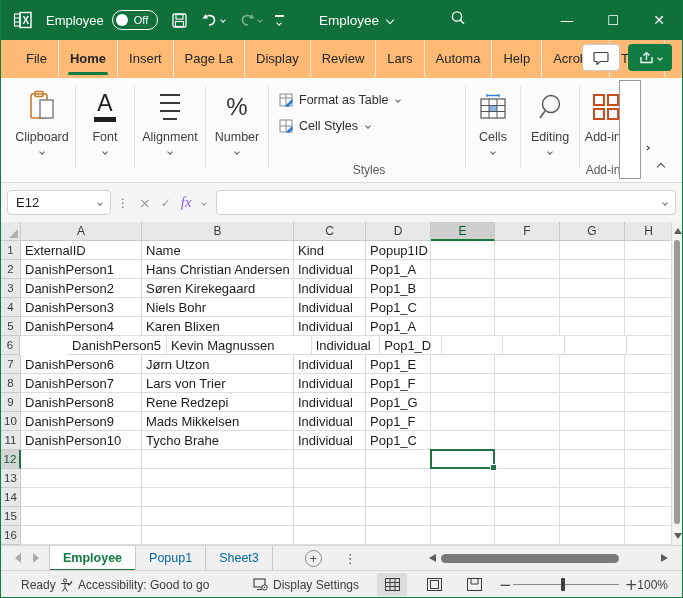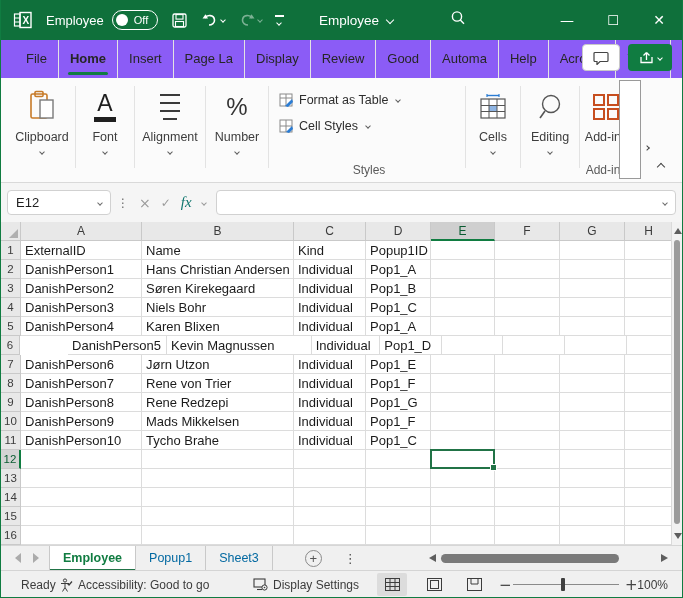--- a/index.html
+++ b/index.html
@@ -30,21 +30,21 @@
   .faded { opacity:.45; }
   .doc-title { position:absolute; left:318px; display:flex; align-items:center; gap:8px;
                font-size:13.5px; }
   .tb-search { position:absolute; left:448px; }
   .win-ctrls { position:absolute; right:0; top:0; height:40px; display:flex; }
   .win-btn { width:46px; height:40px; display:flex; align-items:center; justify-content:center;
              font-size:14px; color:#fff; cursor:pointer; font-family:"DejaVu Sans",sans-serif; }
   .qat-bar { display:inline-block; width:9px; height:1.5px; background:#fff; margin-bottom:2px; }
 
   
-  .ribbontabs { position:absolute; top:40px; left:0; width:100%; height:38px; background:#8b5cf6;
+  .ribbontabs { position:absolute; top:40px; left:0; width:100%; height:38px; background:#fdba74;
                 display:flex; align-items:center; padding-left:14px; }
   .rtab { position:relative; height:38px; line-height:38px; padding:0 11px; font-size:13px;
           color:#262626; cursor:pointer; border-right:1px solid #E3E3E3; white-space:nowrap; }
   .rtab.active { font-weight:700; }
   .rtab.active::after { content:''; position:absolute; left:9px; right:9px; bottom:3px;
                         height:3px; border-radius:2px; background:var(--green,#107C41); }
   .rtab-right { position:absolute; right:10px; top:44px; display:flex; gap:8px; }
   .comment-btn { width:38px; height:27px; background:#fff; border:1px solid #C8C8C8;
                  border-radius:4px; display:flex; align-items:center; justify-content:center; cursor:pointer; }
   .share-btn { width:44px; height:27px; background:var(--green,#107C41); border-radius:4px;
@@ -76,21 +76,21 @@
   .collapse-chev { position:absolute; right:18px; bottom:12px; color:#444; cursor:pointer; }
 
   
   .formulabar { position:absolute; top:183px; left:0; width:100%; height:39px; background:#F5F5F5;
                 display:flex; align-items:center; padding:0 6px; gap:6px; }
   .namebox { width:104px; height:25px; background:#fff; border:1px solid #D1D1D1; border-radius:4px;
              display:flex; align-items:center; padding:0 8px; font-size:13px; color:#1F1F1F; }
   .namebox .cv { margin-left:auto; color:#6E6E6E; }
   .fdots { color:#6E6E6E; font-size:12px; font-family:"DejaVu Sans",sans-serif; }
   .fbtns { display:flex; align-items:center; gap:10px; padding:0 4px; color:#9A9A9A; }
-  .fx { font-family:"Liberation Serif",serif; font-style:italic; font-size:15px; color:#0f766e; }
+  .fx { font-family:"Liberation Serif",serif; font-style:italic; font-size:15px; color:#8b5cf6; }
   .fb-input { flex:1; height:25px; background:#fff; border:1px solid #D1D1D1; border-radius:4px;
               display:flex; align-items:center; padding:0 8px; font-size:13px; color:#1F1F1F; }
   .fb-input .cv { margin-left:auto; color:#6E6E6E; }
 
   
   .grid { position:absolute; top:222px; left:0; width:672px; height:323px; background:#fff; }
   .hdr-row { display:flex; height:19px; }
   .corner { width:20px; height:19px; background:#E8E8E8; border-right:1px solid #C9C9C9;
             border-bottom:1px solid #C9C9C9; position:relative; cursor:pointer; }
   .corner::after { content:''; position:absolute; right:2px; bottom:2px; border-style:solid;
@@ -221,21 +221,21 @@
     </div>
   </div>
 
   <div class="ribbontabs" id="ribbon-tabs">
       <div class="rtab">File</div>
       <div class="rtab active">Home</div>
       <div class="rtab">Insert</div>
       <div class="rtab">Page La</div>
       <div class="rtab">Display</div>
       <div class="rtab">Review</div>
-      <div class="rtab">Good</div>
+      <div class="rtab">Lars</div>
       <div class="rtab">Automa</div>
       <div class="rtab">Help</div>
       <div class="rtab">Acrobat</div>
       <div class="rtab">Team</div>
     </div>
   <div class="rtab-right">
     <span class="comment-btn">
       <svg width="16" height="14" viewBox="0 0 16 14">
         <path d="M2 1.5 h12 a1 1 0 0 1 1 1 v7 a1 1 0 0 1 -1 1 h-7 l-3 3 v-3 h-2 a1 1 0 0 1 -1 -1 v-7 a1 1 0 0 1 1 -1 Z" fill="none" stroke="#444" stroke-width="1.2"></path>
       </svg>
@@ -471,21 +471,21 @@
           <div class="gcell" style="width: 72px;">Individual</div>
           <div class="gcell" style="width: 65px;">Pop1_E</div>
           <div class="gcell" style="width: 64px;"></div>
           <div class="gcell" style="width: 65px;"></div>
           <div class="gcell" style="width: 65px;"></div>
           <div class="gcell" style="width: 48px;"></div>
         </div>
         <div class="grow">
           <div class="rowhdr">8</div>
           <div class="gcell" style="width: 121px;">DanishPerson7</div>
-          <div class="gcell" style="width: 152px;">Rene von Trier</div>
+          <div class="gcell" style="width: 152px;">Lars von Trier</div>
           <div class="gcell" style="width: 72px;">Individual</div>
           <div class="gcell" style="width: 65px;">Pop1_F</div>
           <div class="gcell" style="width: 64px;"></div>
           <div class="gcell" style="width: 65px;"></div>
           <div class="gcell" style="width: 65px;"></div>
           <div class="gcell" style="width: 48px;"></div>
         </div>
         <div class="grow">
           <div class="rowhdr">9</div>
           <div class="gcell" style="width: 121px;">DanishPerson8</div>

